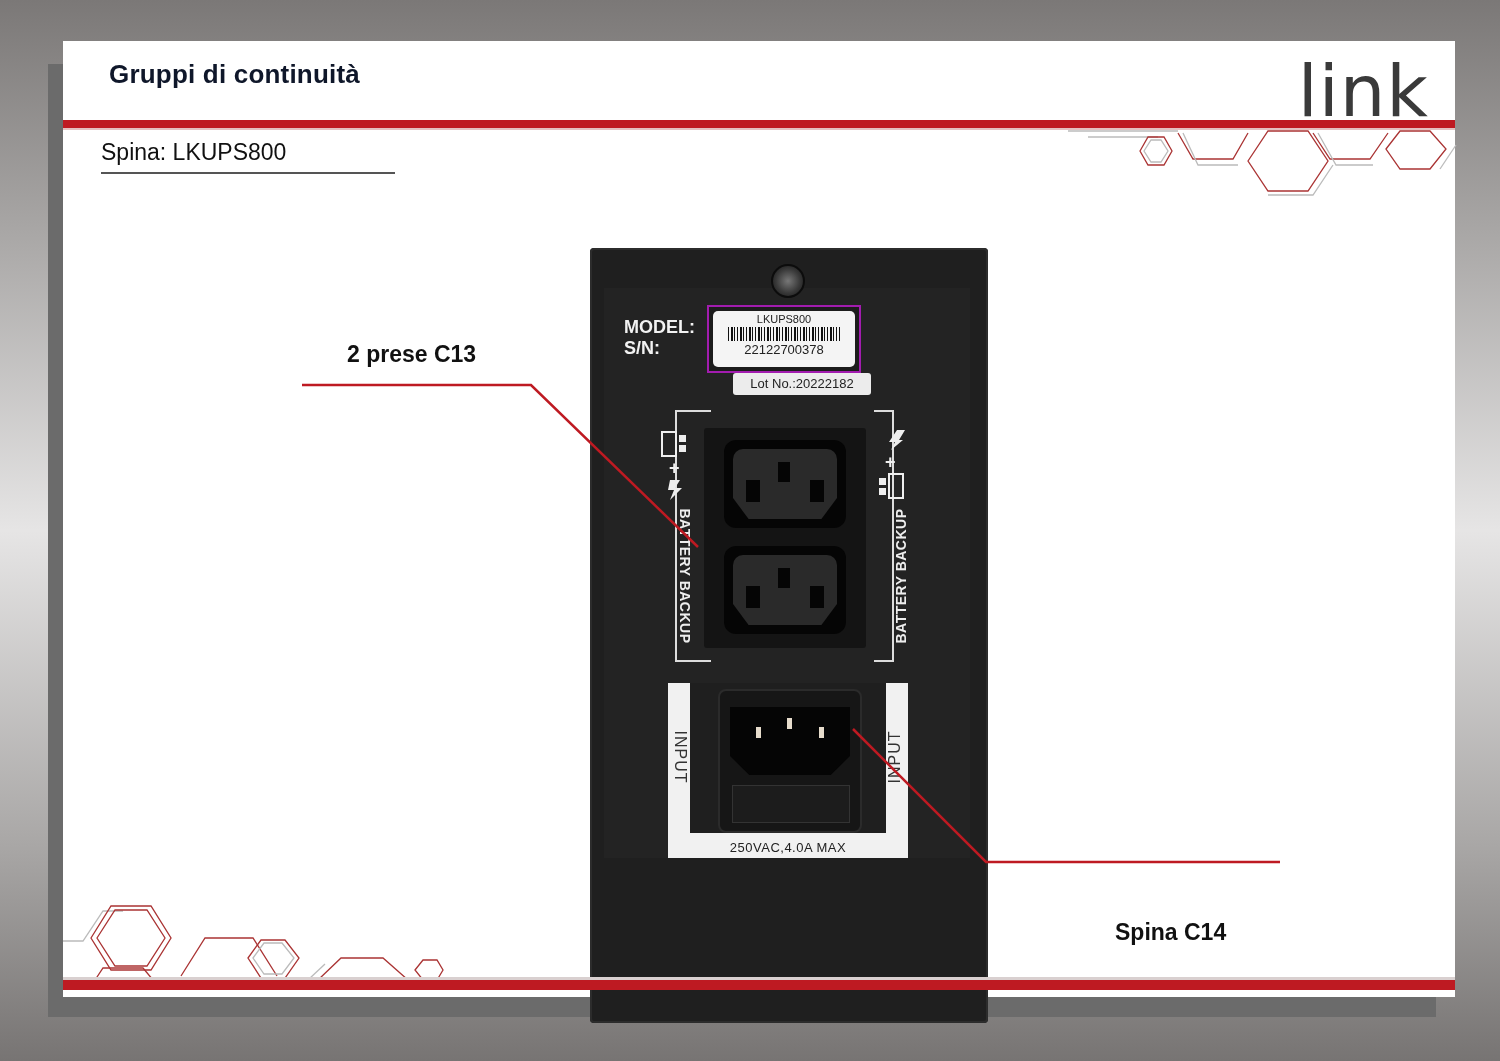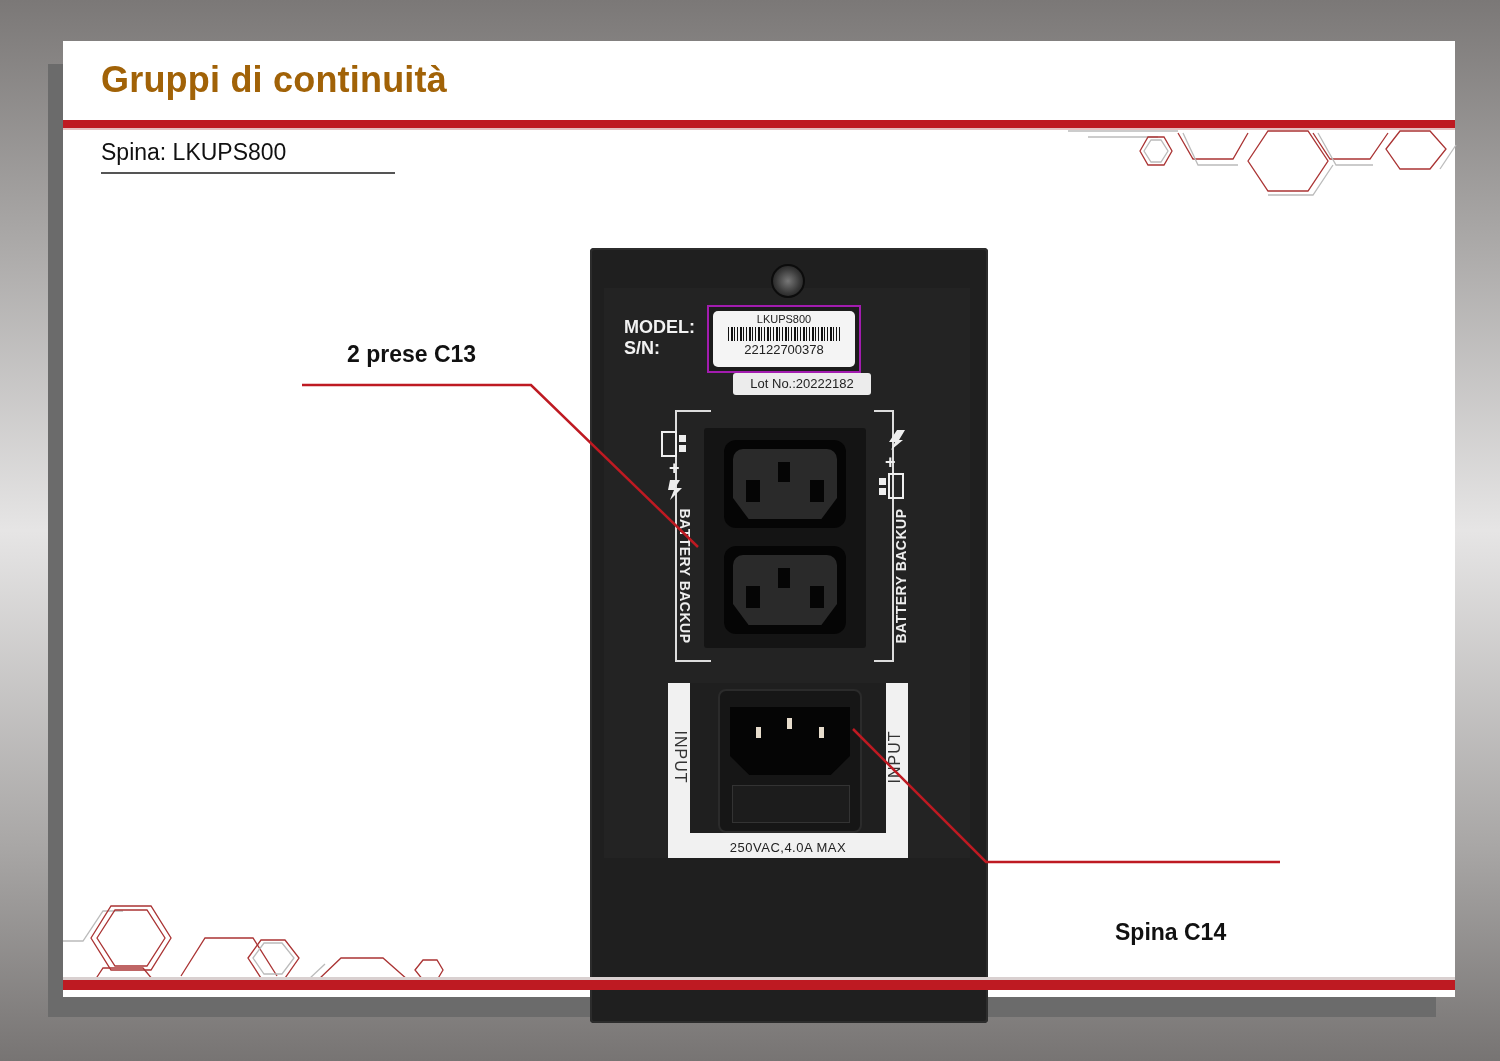--- a/index.html
+++ b/index.html
@@ -10,21 +10,21 @@
   }
   .shadow-card {
     position: absolute; left: 48px; top: 64px; width: 1388px; height: 953px;
     background: #6b6b6b;
   }
   .card {
     position: absolute; left: 63px; top: 41px; width: 1392px; height: 956px;
     background: #ffffff;
   }
   .title {
-    position: absolute; left: 38px; top: 18px; font-size: 36px; font-weight: bold; color: #a16207;
+    position: absolute; left: 46px; top: 18px; font-size: 26px; font-weight: bold; color: #0f172a;
     letter-spacing: 0.2px;
   }
   .logo {
     position: absolute; right: 26px; top: 8px; font-size: 72px; color: #3a3a3a; font-weight: normal;
     letter-spacing: 1px; font-family: "DejaVu Sans", sans-serif;
   }
   .red-bar-top {
     position: absolute; left: 0; top: 79px; width: 100%; height: 8px; background: #be1a22;
     box-shadow: 0 2px 0 #e4c0c0;
   }
@@ -122,20 +122,21 @@
   .callout-text { position: absolute; font-size: 23px; font-weight: bold; color: #111; }
   svg.lines { position: absolute; left: 0; top: 0; }
 </style>
 </head>
 <body>
 
 <div class="shadow-card"></div>
 
 <div class="card">
   <div class="title">Gruppi di continuità</div>
+  <div class="logo">link</div>
   <div class="red-bar-top"></div>
 
   <svg class="deco" style="left:1005px; top:88px;" width="390" height="70" viewBox="0 0 390 70">
     <g fill="none" stroke-width="1.3">
       <line x1="0" y1="2" x2="110" y2="2" stroke="#bbb"></line>
       <line x1="20" y1="8" x2="90" y2="8" stroke="#bbb"></line>
       <polygon points="72,22 80,8 96,8 104,22 96,36 80,36" stroke="#a33"></polygon>
       <polygon points="76,22 83,11 93,11 100,22 93,33 83,33" stroke="#bbb"></polygon>
       <polyline points="110,4 125,30 165,30 180,4" stroke="#a33"></polyline>
       <polyline points="115,4 130,36 170,36" stroke="#bbb"></polyline>

